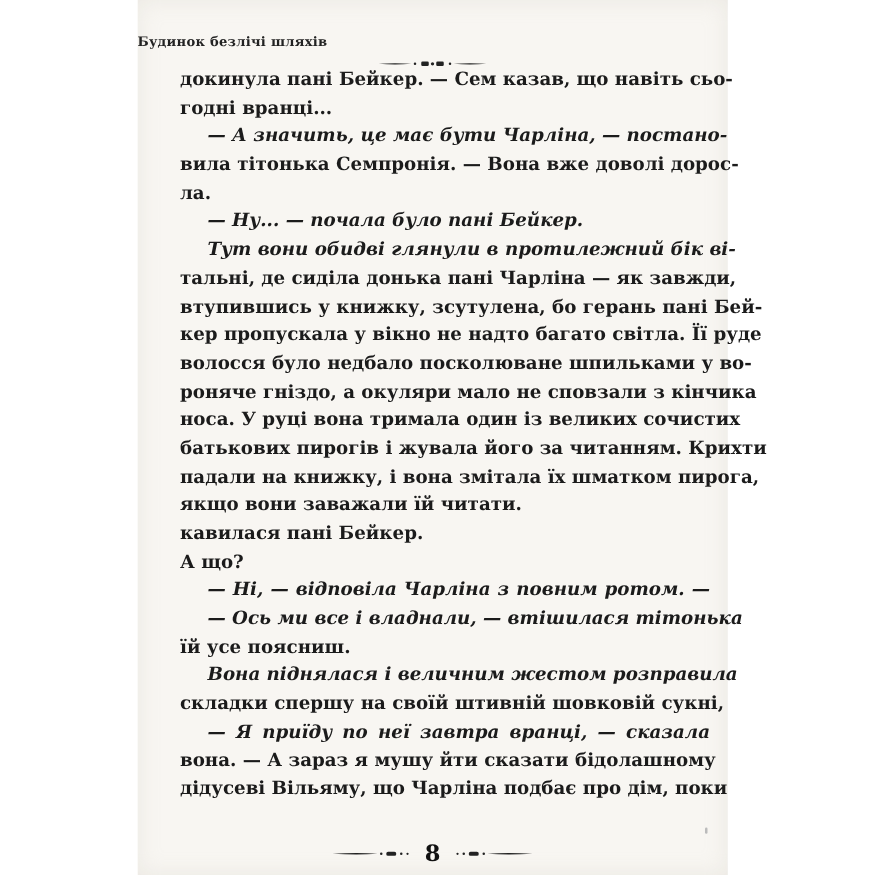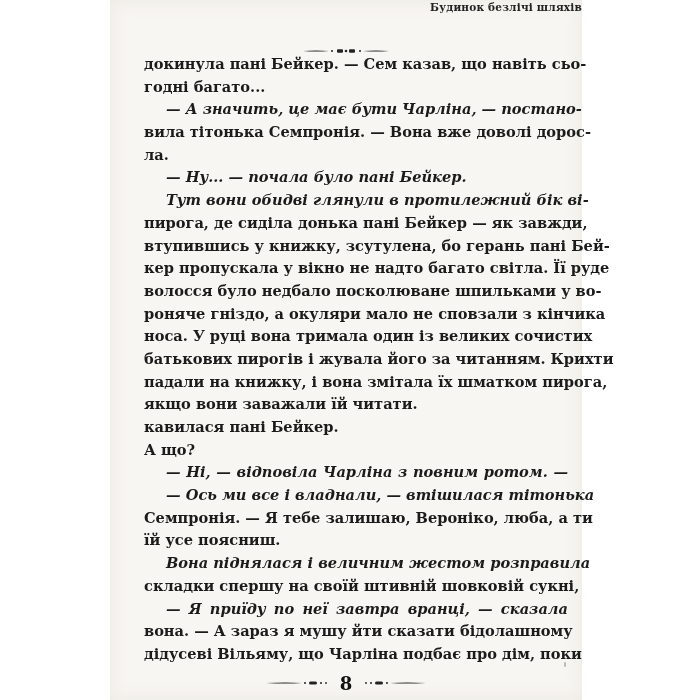--- a/index.html
+++ b/index.html
@@ -6,21 +6,21 @@
   body {
     width: 700px; height: 700px; background: #ffffff; position: relative; overflow: hidden;
     font-family: "DejaVu Serif", "Liberation Serif", serif;
   }
   .page {
     position: absolute; left: 110px; top: 0; width: 472px; height: 700px;
     background: #f8f6f2;
     box-shadow: inset 0 0 18px rgba(200,195,185,0.25);
   }
   .running-head {
-    position: absolute; left: 0; width: 100%; top: 1px; text-align: right;
+    position: absolute; left: 0; width: 100%; top: 28px; text-align: left;
     font-size: 10.5px; font-weight: bold; color: #222; letter-spacing: 0.2px;
   }
   .ornament {
     position: absolute; left: 0; width: 100%; text-align: center; height: 8px;
   }
   .ornament svg { display: inline-block; }
   .ornament.top { top: 40px; }
   .body-text {
     position: absolute; left: 34px; top: 53px; width: 424px;
     font-size: 14.6px; line-height: 22.7px; color: #1b1b1b; font-weight: bold;
@@ -48,40 +48,39 @@
       <rect x="36" y="2.2" width="6" height="3.6" rx="1" fill="#222"></rect>
       <circle cx="45" cy="4" r="1.3" fill="#222"></circle>
       <rect x="48" y="2.2" width="6" height="3.6" rx="1" fill="#222"></rect>
       <circle cx="59" cy="4" r="1" fill="#222"></circle>
       <path d="M62 4 Q75 3 88 4 Q75 5 62 4Z" fill="#222"></path>
     </svg>
   </div>
 
   <div class="body-text" id="body-text">
       <div class="line">докинула пані Бейкер. — Сем казав, що навіть сьо-</div>
-      <div class="line last">годні багато...</div>
+      <div class="line last">годні вранці...</div>
       <div class="line indent">— А значить, це має бути Чарліна, — постано-</div>
       <div class="line">вила тітонька Семпронія. — Вона вже доволі дорос-</div>
       <div class="line last">ла.</div>
       <div class="line indent last">— Ну... — почала було пані Бейкер.</div>
       <div class="line indent">Тут вони обидві глянули в протилежний бік ві-</div>
-      <div class="line">пирога, де сиділа донька пані Бейкер — як завжди,</div>
+      <div class="line">тальні, де сиділа донька пані Чарліна — як завжди,</div>
       <div class="line">втупившись у книжку, зсутулена, бо герань пані Бей-</div>
       <div class="line">кер пропускала у вікно не надто багато світла. Її руде</div>
       <div class="line">волосся було недбало посколюване шпильками у во-</div>
       <div class="line">роняче гніздо, а окуляри мало не сповзали з кінчика</div>
       <div class="line">носа. У руці вона тримала один із великих сочистих</div>
       <div class="line">батькових пирогів і жувала його за читанням. Крихти</div>
       <div class="line">падали на книжку, і вона змітала їх шматком пирога,</div>
       <div class="line last">якщо вони заважали їй читати.</div>
       <div class="line last">кавилася пані Бейкер.</div>
       <div class="line last">А що?</div>
       <div class="line indent">— Ні, — відповіла Чарліна з повним ротом. —</div>
       <div class="line indent">— Ось ми все і владнали, — втішилася тітонька</div>
-      <div class="line">Семпронія. — Я тебе залишаю, Вероніко, люба, а ти</div>
       <div class="line last">їй усе поясниш.</div>
       <div class="line indent">Вона піднялася і величним жестом розправила</div>
       <div class="line">складки спершу на своїй штивній шовковій сукні,</div>
       <div class="line indent">— Я приїду по неї завтра вранці, — сказала</div>
       <div class="line">вона. — А зараз я мушу йти сказати бідолашному</div>
       <div class="line">дідусеві Вільяму, що Чарліна подбає про дім, поки</div>
     </div>
 
   <div class="footer">
     <svg width="62" height="8" viewBox="0 0 62 8">

